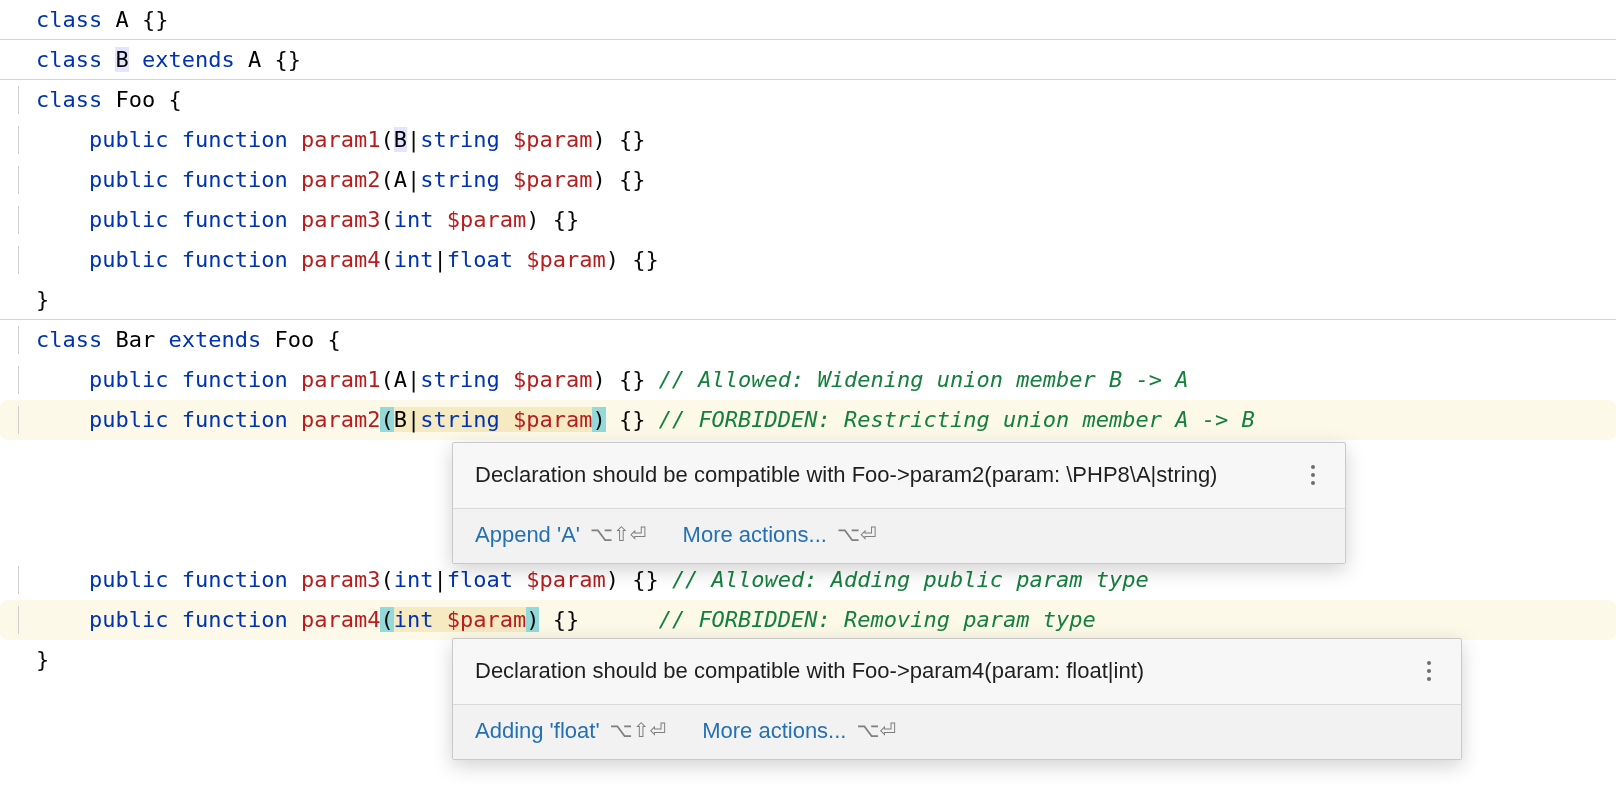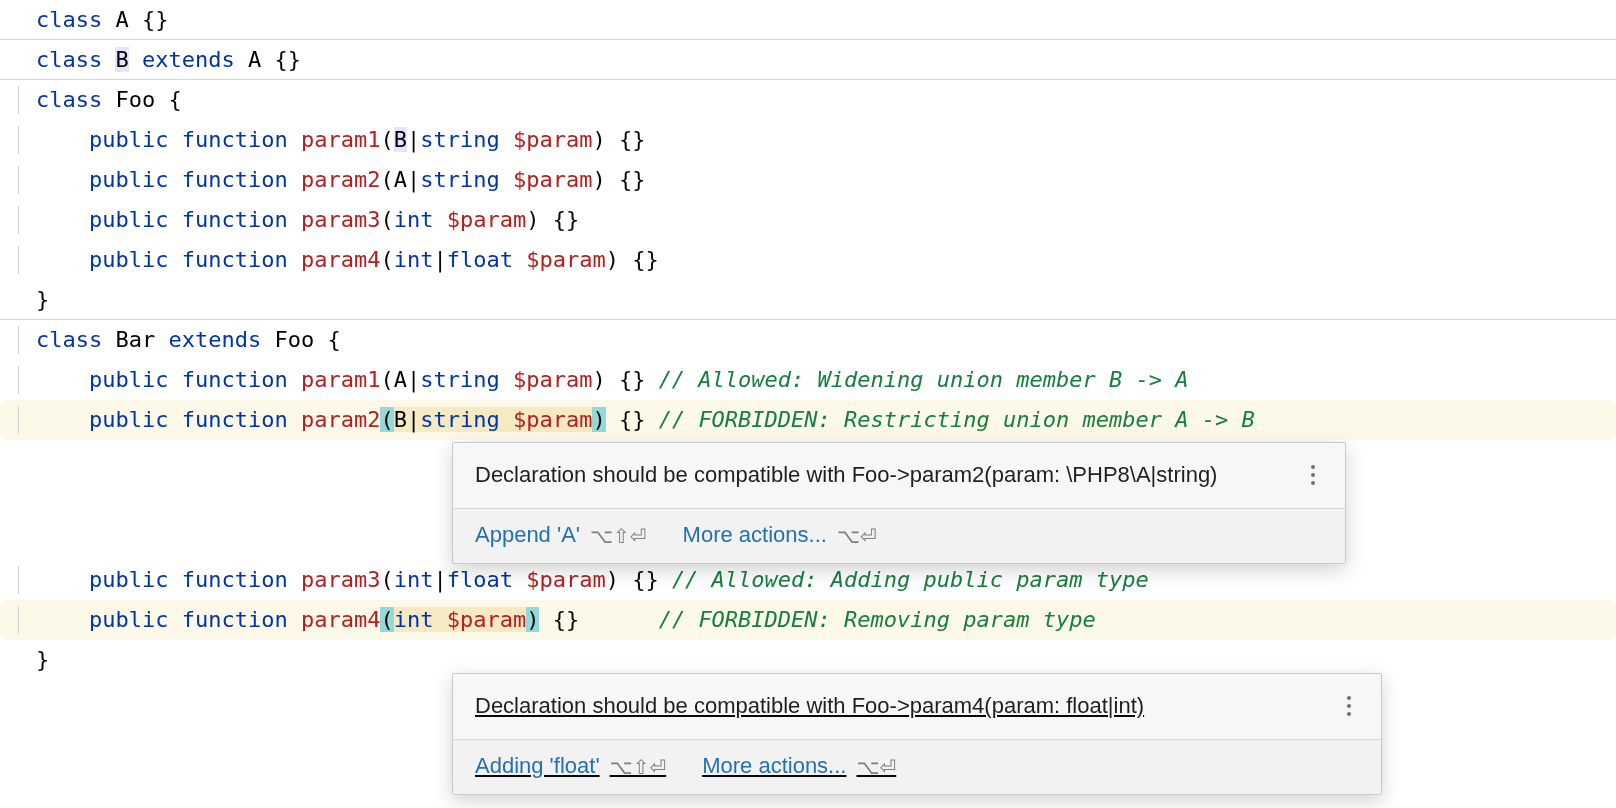--- a/index.html
+++ b/index.html
@@ -59,21 +59,21 @@
     display: flex;
     align-items: center;
     justify-content: space-between;
     gap: 24px;
   }
   .popup-actions {
     border-top: 1px solid #d9d9d9;
     padding: 12px 22px 14px 22px;
     background: #f2f2f2;
     display: flex;
-    align-items: flex-end;
+    align-items: flex-start;
     gap: 10px;
   }
   .action-link {
     color: #2470b3;
     cursor: pointer;
   }
   .shortcut {
     color: #808080;
     font-size: 20px;
     margin-right: 26px;
@@ -151,21 +151,21 @@
       </div>
   </div>
   <div class="popup-actions">
     <span class="action-link">Append 'A'</span>
     <span class="shortcut">⌥⇧⏎</span>
     <span class="action-link">More actions...</span>
     <span class="shortcut">⌥⏎</span>
   </div>
 </div>
 
-<div class="popup" style="left:452px; top:673px; width:930px;text-decoration:underline;">
+<div class="popup" style="left:452px; top:638px; width:1010px;">
   <div class="popup-msg">
     <span>Declaration should be compatible with Foo-&gt;param4(param: float|int)</span>
     <div class="more-icon">
         <span></span>
         <span></span>
         <span></span>
       </div>
   </div>
   <div class="popup-actions">
     <span class="action-link">Adding 'float'</span>

